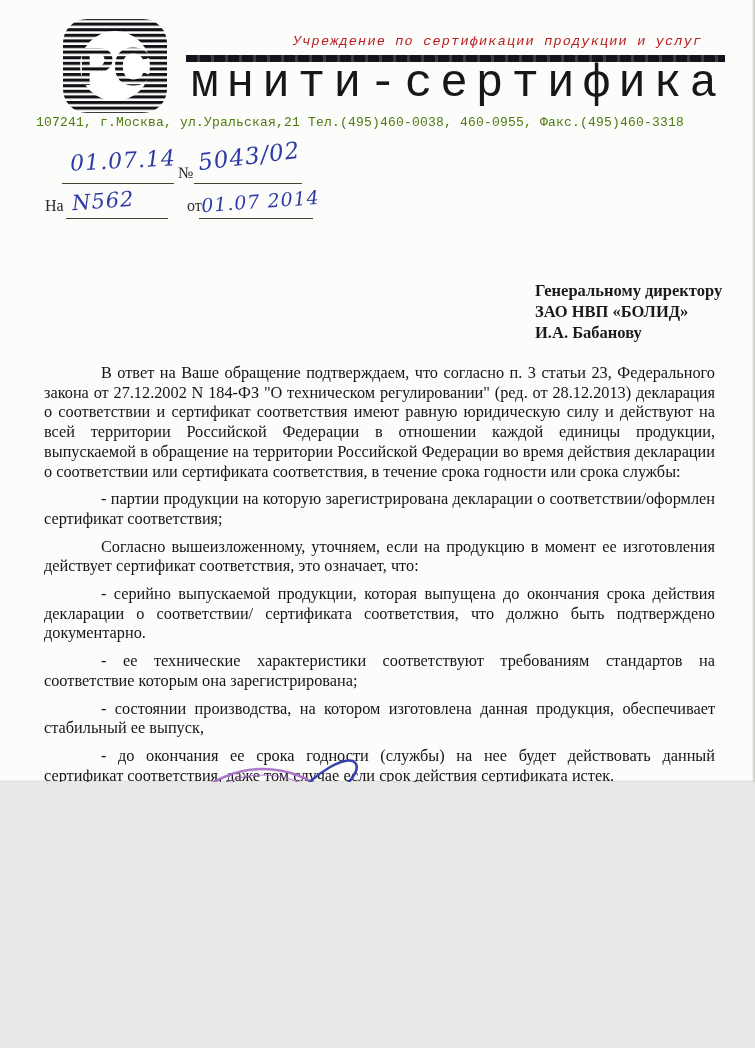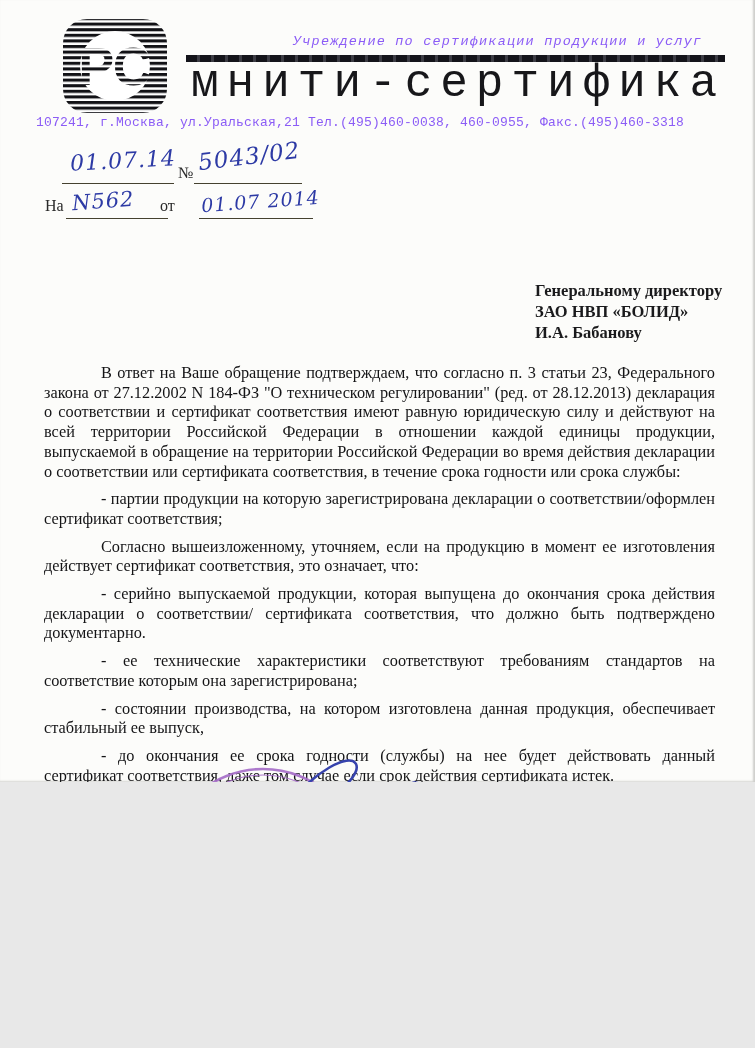--- a/index.html
+++ b/index.html
@@ -7,35 +7,35 @@
     position:relative;width:755px;height:782px;margin:0 auto;
     background:#fcfcfa;color:#1c1c1e;overflow:hidden;
     font-family:"Liberation Serif", serif;
     box-shadow:inset -3px 0 2px -1px #cfcfcc, inset 0 -2px 2px -1px #d8d8d4;
   }
   
   .logo{position:absolute;left:61px;top:17px;}
   .tagline{
     position:absolute;left:293px;top:34px;white-space:nowrap;
     font-family:"Liberation Mono", monospace;font-style:italic;
-    font-size:13.5px;letter-spacing:1.2px;color:#8b5cf6;
+    font-size:13.5px;letter-spacing:1.2px;color:#b91c1c;
   }
   .bar{
     position:absolute;left:186px;top:55px;width:539px;height:7px;
     background:repeating-linear-gradient(90deg,#14141a 0 11px,#3c3c44 11px 14px);
   }
   .org-title{
     position:absolute;left:191px;top:58px;white-space:nowrap;
     font-family:Liberation Mono, monospace;font-size:46px;
     letter-spacing:8px;color:#17171a;font-weight:400;
   }
   .address{
     position:absolute;left:36px;top:115px;white-space:nowrap;
     font-family:"Liberation Mono", monospace;font-size:13px;
-    letter-spacing:0.2px;color:#8b5cf6;
+    letter-spacing:0.2px;color:#4d7c0f;
   }
   
   .hand{
     font-family:"DejaVu Serif", serif;font-style:italic;color:#2d3aa5;
     position:absolute;white-space:nowrap;letter-spacing:1px;
   }
   .blankline{position:absolute;height:0;border-bottom:1.6px solid #45412f;}
   .ref-label{position:absolute;font-size:16px;color:#2a2a2a;}
   
   .recipient{
@@ -84,21 +84,21 @@
 
   <div class="hand" style="left:70px;top:148px;font-size:22px;transform:rotate(-3deg);">01.07.14</div>
   <div class="blankline" style="left:62px;top:183px;width:112px;"></div>
   <div class="ref-label" style="left:178px;top:164px;">№</div>
   <div class="blankline" style="left:194px;top:183px;width:108px;"></div>
   <div class="hand" style="left:198px;top:143px;font-size:23px;transform:rotate(-7deg);">5043/02</div>
 
   <div class="ref-label" style="left:45px;top:197px;">На</div>
   <div class="blankline" style="left:66px;top:218px;width:102px;"></div>
   <div class="hand" style="left:72px;top:189px;font-size:21px;transform:rotate(-4deg);">N562</div>
-  <div class="ref-label" style="left:160px;top:197px;text-align:center;">от</div>
+  <div class="ref-label" style="left:187px;top:197px;text-align:center;">от</div>
   <div class="blankline" style="left:199px;top:218px;width:114px;"></div>
   <div class="hand" style="left:201px;top:190px;font-size:19px;transform:rotate(-4deg);">01.07 2014</div>
 
   <div class="recipient">
     <div>Генеральному директору</div>
     <div>ЗАО НВП «БОЛИД»</div>
     <div>И.А. Бабанову</div>
   </div>
 
   <div class="body-text">

